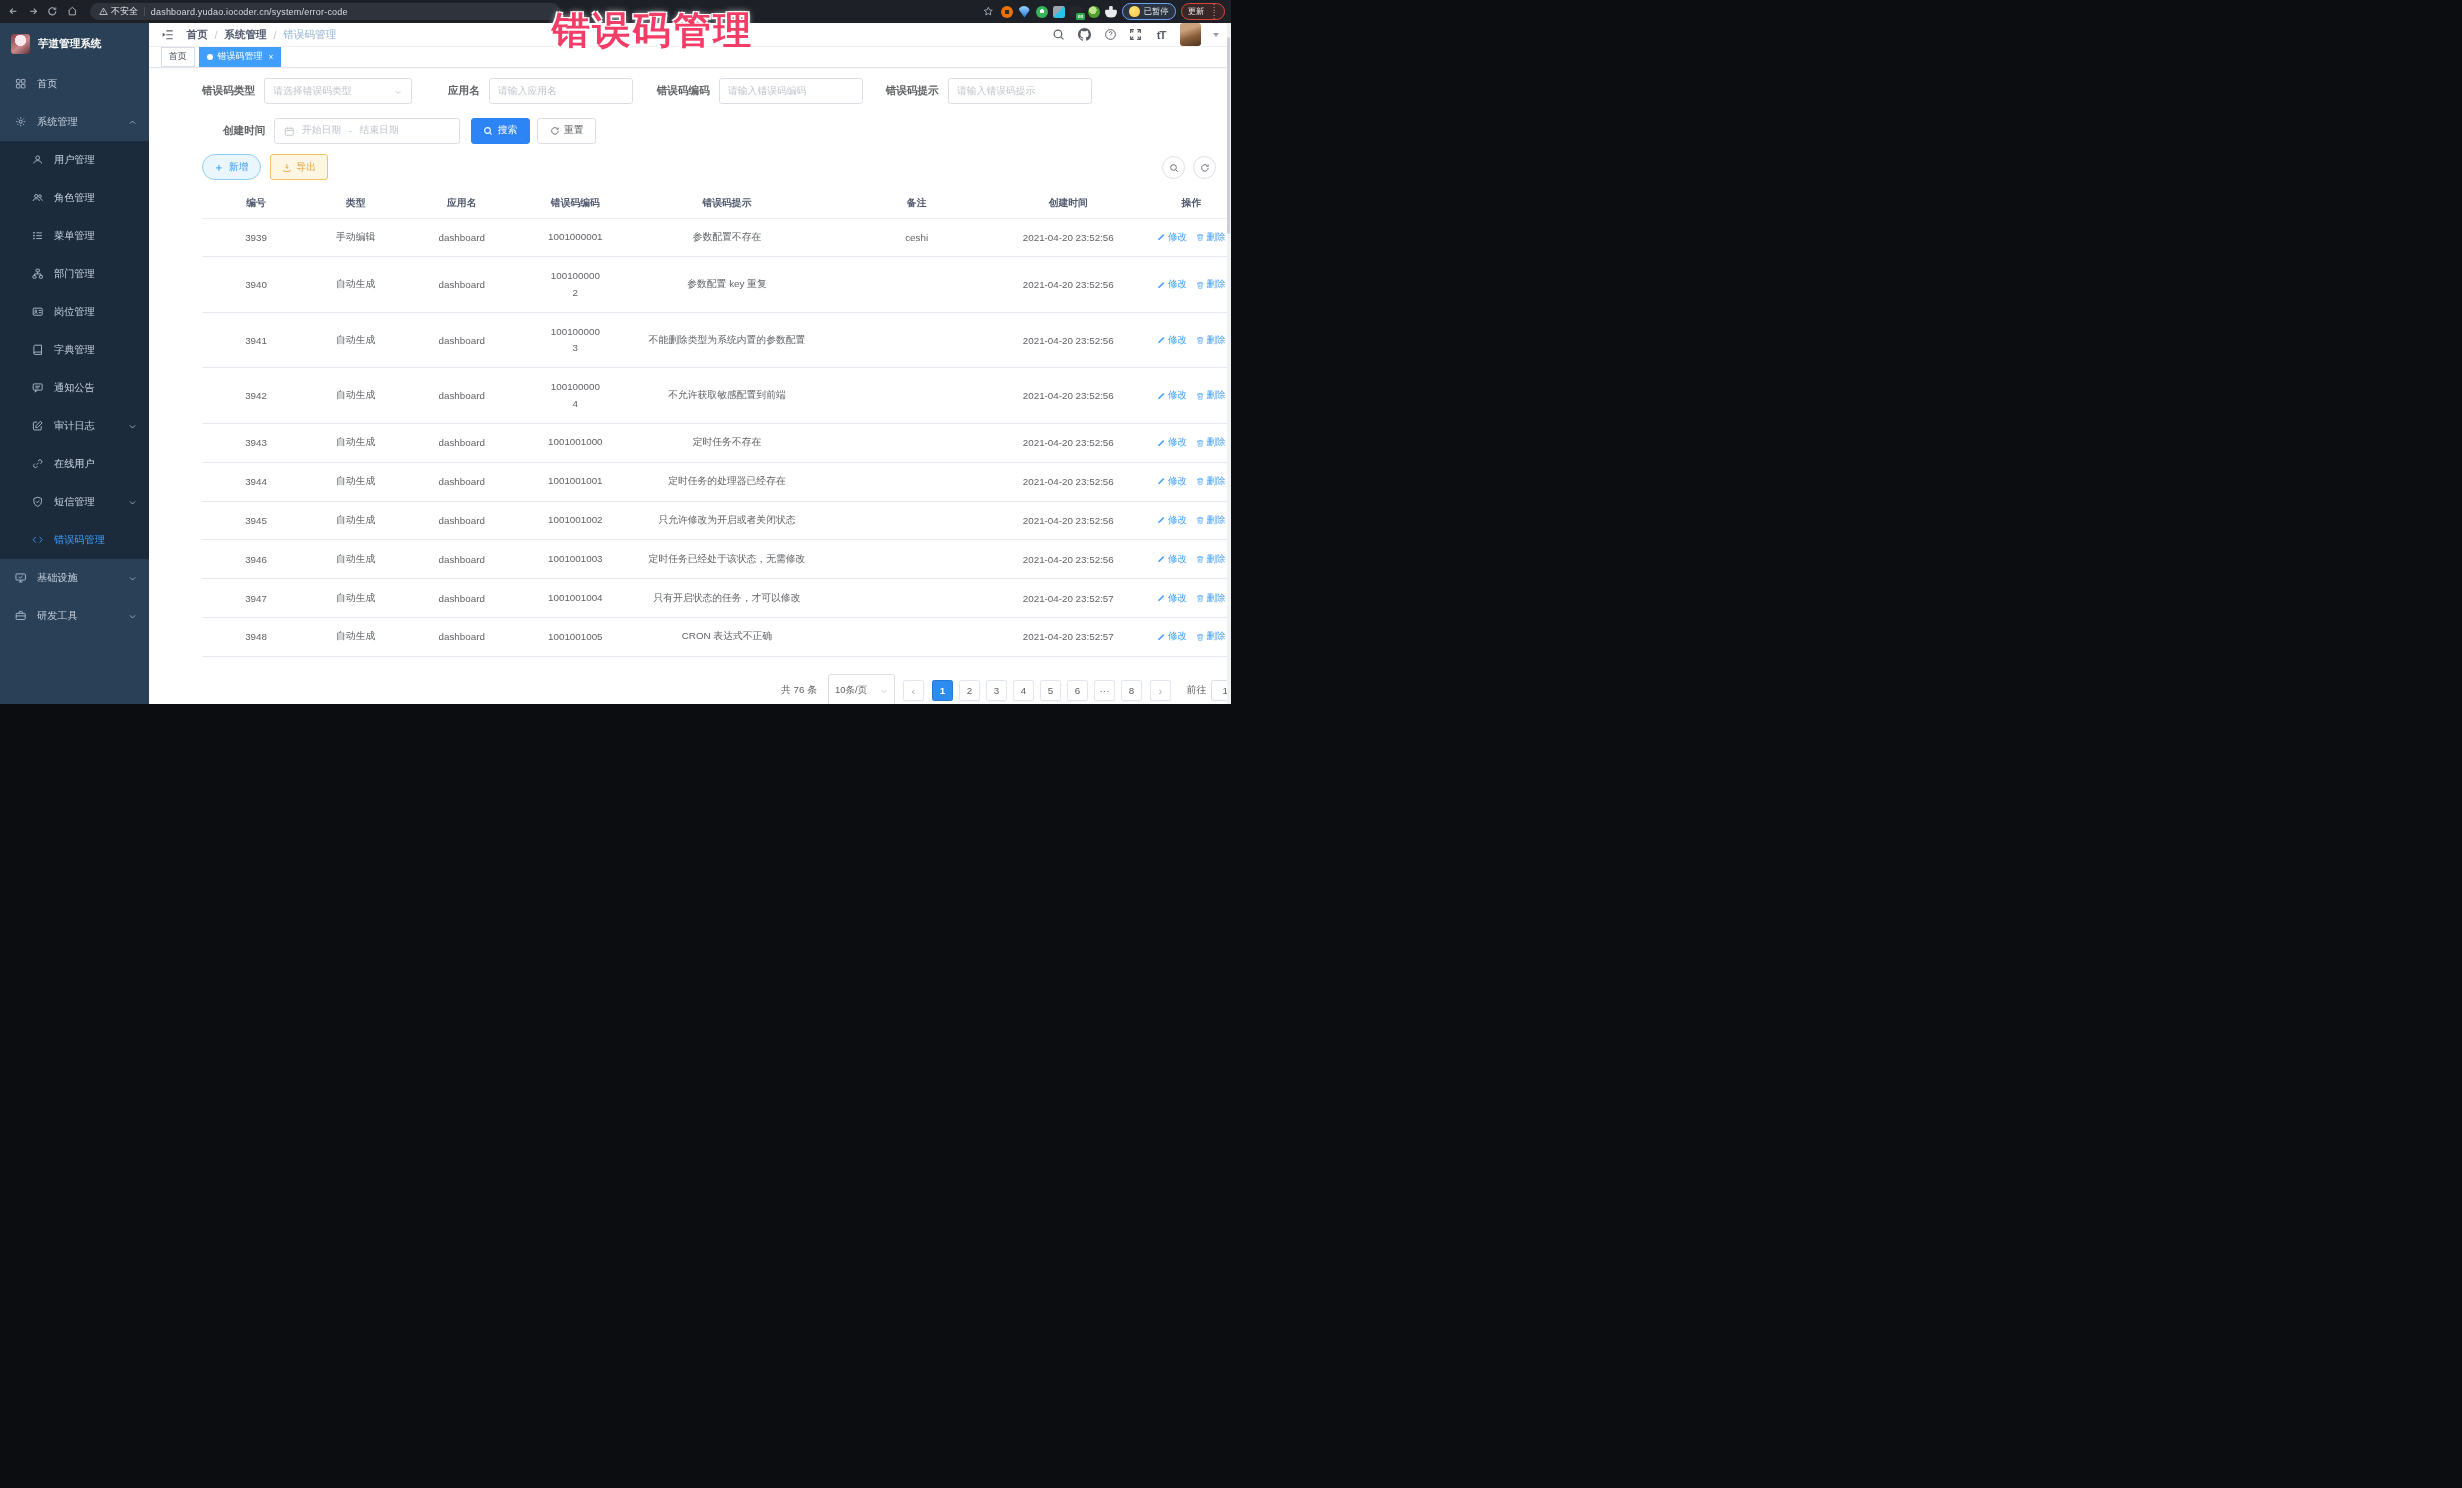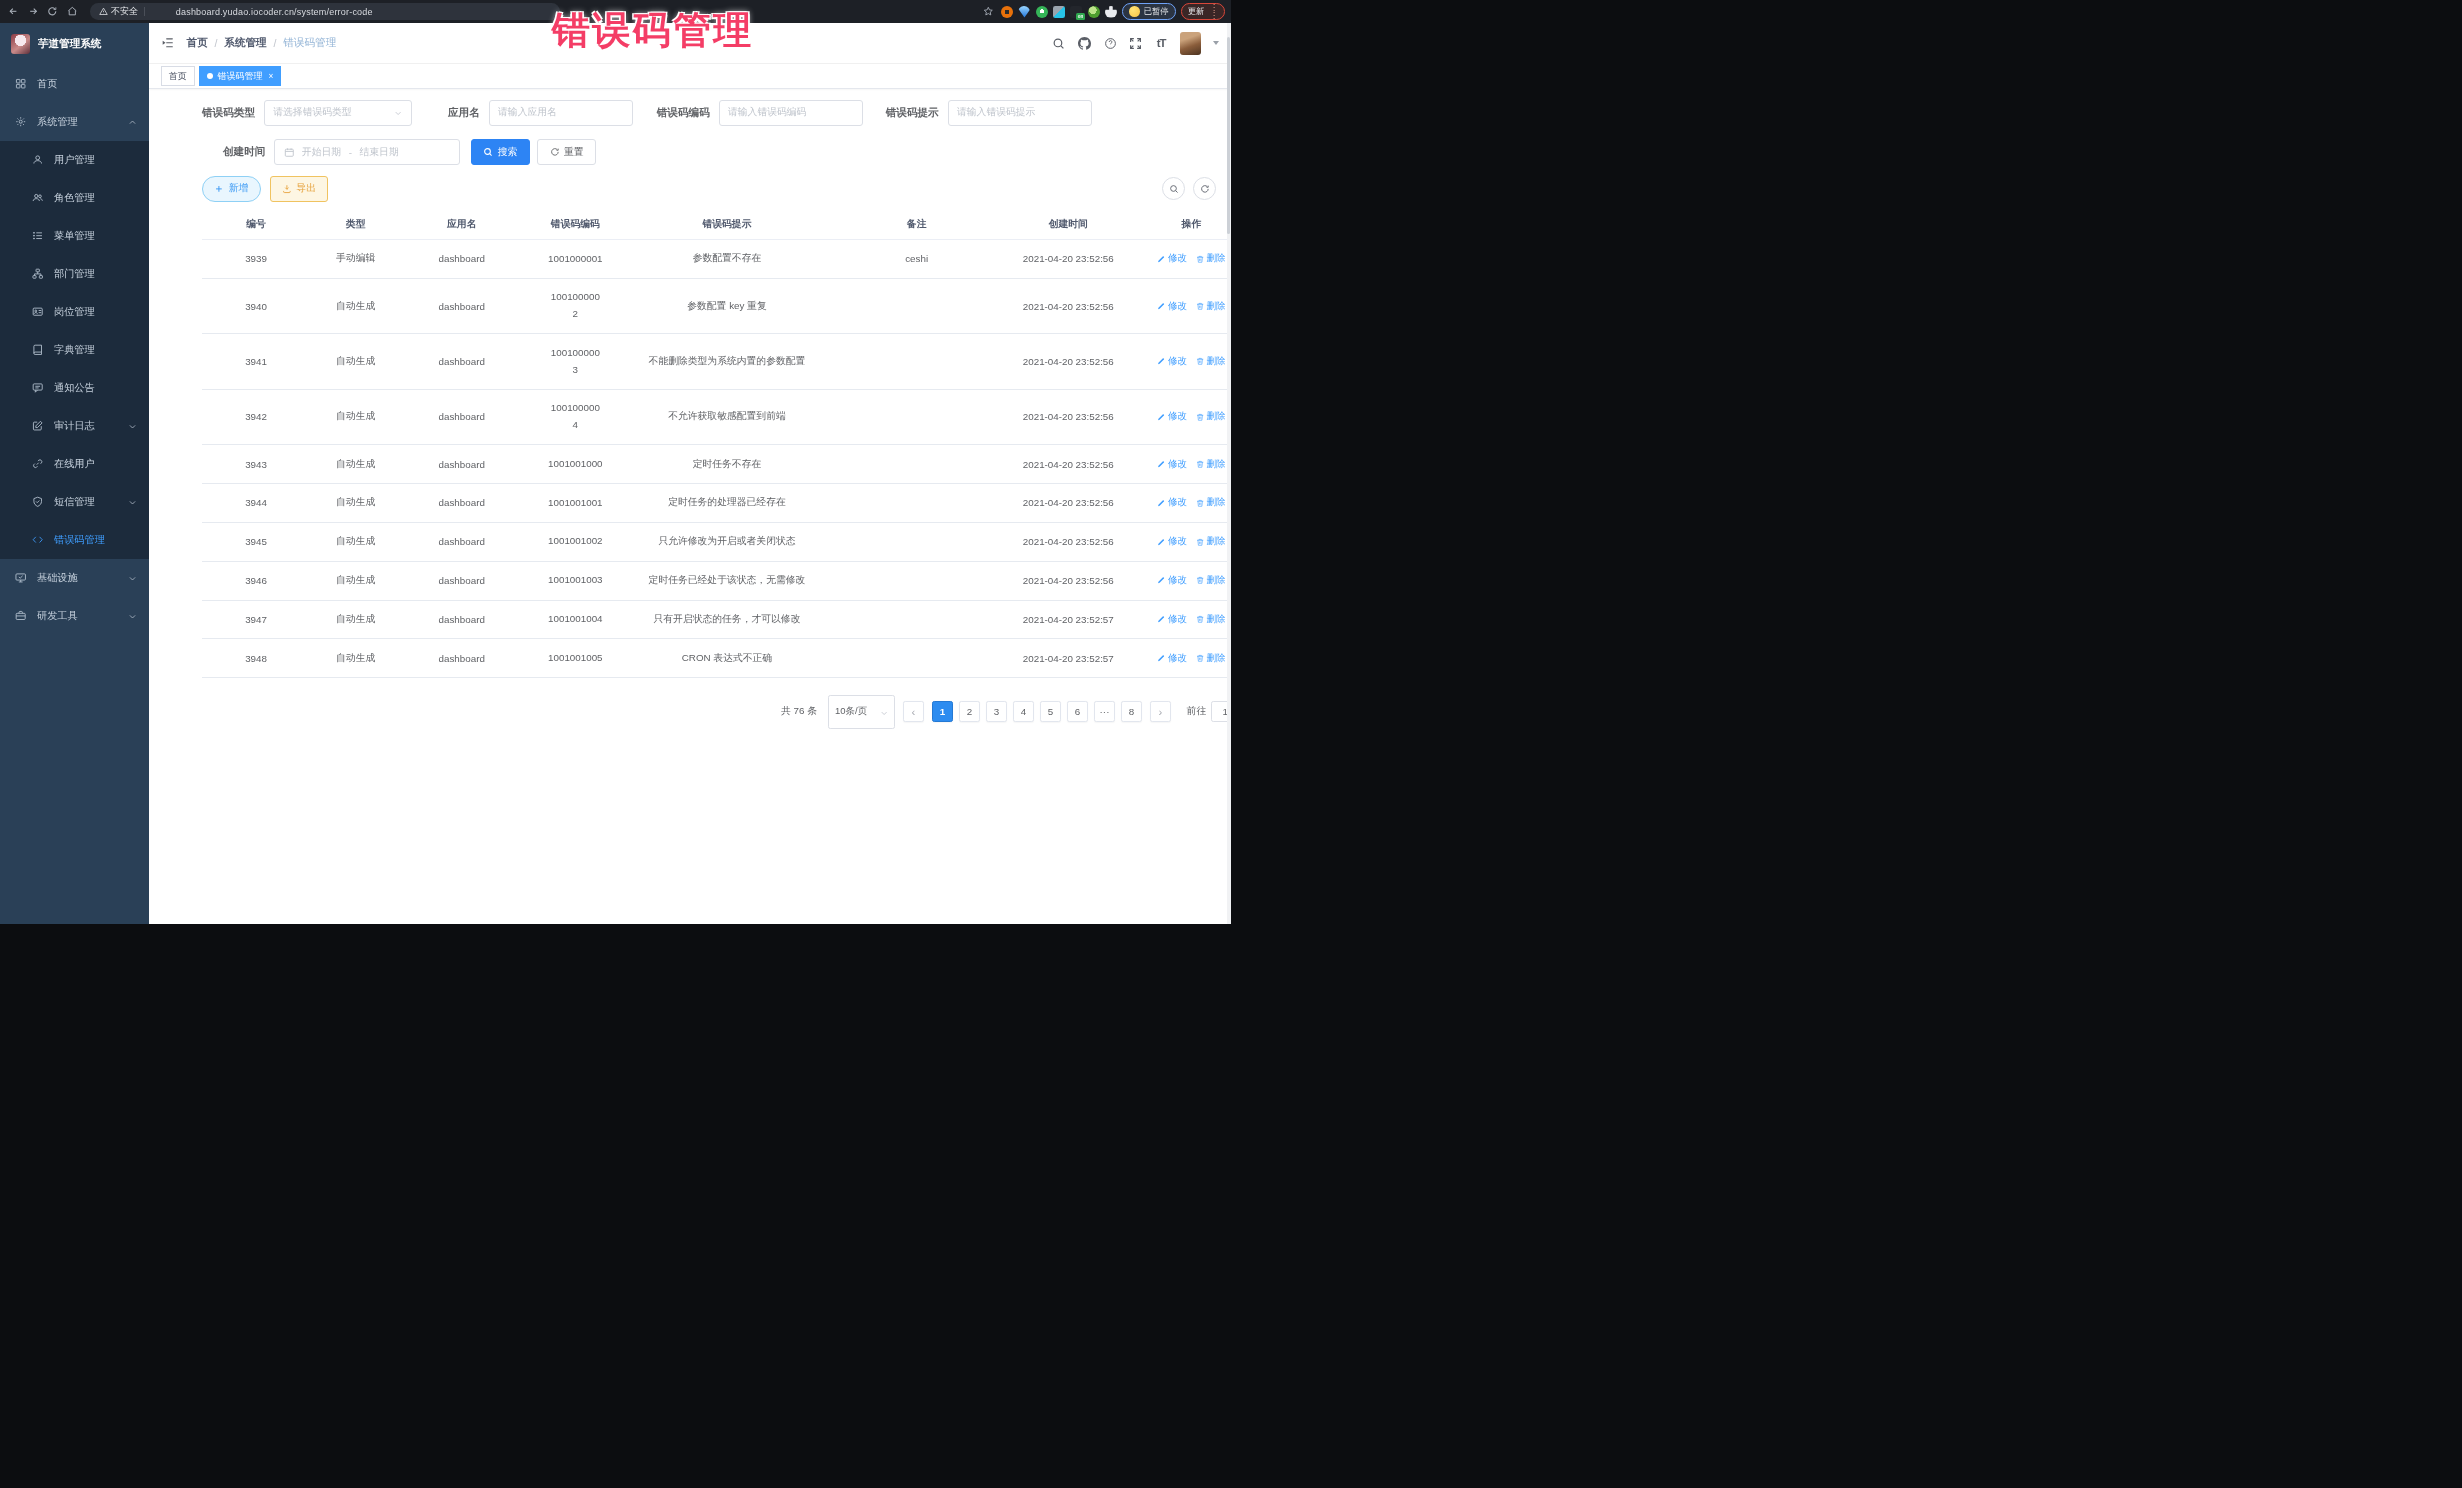--- a/index.html
+++ b/index.html
@@ -1,27 +1,27 @@
 <!DOCTYPE html>
 <html style="font-size:12px"><head>
 <meta charset="utf-8">
 <style>
   * { margin:0; padding:0; box-sizing:border-box; }
   html,body { background:#0c0d10; font-family:"Liberation Sans","DejaVu Sans",sans-serif; }
-  .screen { position:relative; width:1231px; height:924px; overflow:hidden; background:#fef9c3; }
+  .screen { position:relative; width:1231px; height:704px; overflow:hidden; background:#fef9c3; }
 
   
   .browser-bar { position:relative; height:23px; background:#1d2026; display:flex; align-items:center; padding:0 6px; gap:4.5px; }
   .b-icon { width:15px; height:15px; display:flex; align-items:center; justify-content:center; color:#a9b0ba; flex:0 0 auto; }
   .b-icon svg { width:10.6px; height:10.6px; }
   .url-pill { height:16.7px; flex:0 0 470px; margin-left:6px; background:#2e333c; border-radius:8.3px; display:flex; align-items:center; padding:0 9px; gap:6px; color:#d8dbe0; font-size:9px; }
   .url-pill .warn { display:flex; align-items:center; gap:3px; color:#e8eaed; }
   .url-pill .warn svg { width:9px; height:9px; }
   .url-sep { width:0.8px; height:9px; background:#4a4f58; }
-  .url-text { white-space:nowrap; letter-spacing:0.2px;margin-left:25px; }
+  .url-text { white-space:nowrap; letter-spacing:0.2px; }
   .chrome-right { margin-left:auto; display:flex; align-items:center; gap:5.3px; }
   .ext { width:12px; height:12px; border-radius:50%; flex:0 0 auto; position:relative; }
   .ext.sq { border-radius:2.3px; }
   .ext .on-badge { position:absolute; right:-2.3px; bottom:-2.3px; background:#2fa84f; color:#fff; font-size:4.5px; line-height:5.3px; padding:0.8px 1.5px; border-radius:1.5px; font-weight:bold; }
   .chip { display:flex; align-items:center; gap:3.8px; height:16.7px; padding:0 6px; border-radius:8.3px; font-size:8.3px; color:#e8eaed; }
   .chip.paused { border:1.1px solid #6ea2f7; background:#2b3442; }
   .chip.update { border:1.1px solid #d9473a; background:#3a2626; gap:5.3px; }
   .emoji-face { width:10.6px; height:10.6px; border-radius:50%; background:radial-gradient(circle at 35% 35%, #ffe477, #f6c243); position:relative; }
   .vdots { color:#e2a08c; font-size:8.3px; letter-spacing:0; line-height:7.6px; }
 

